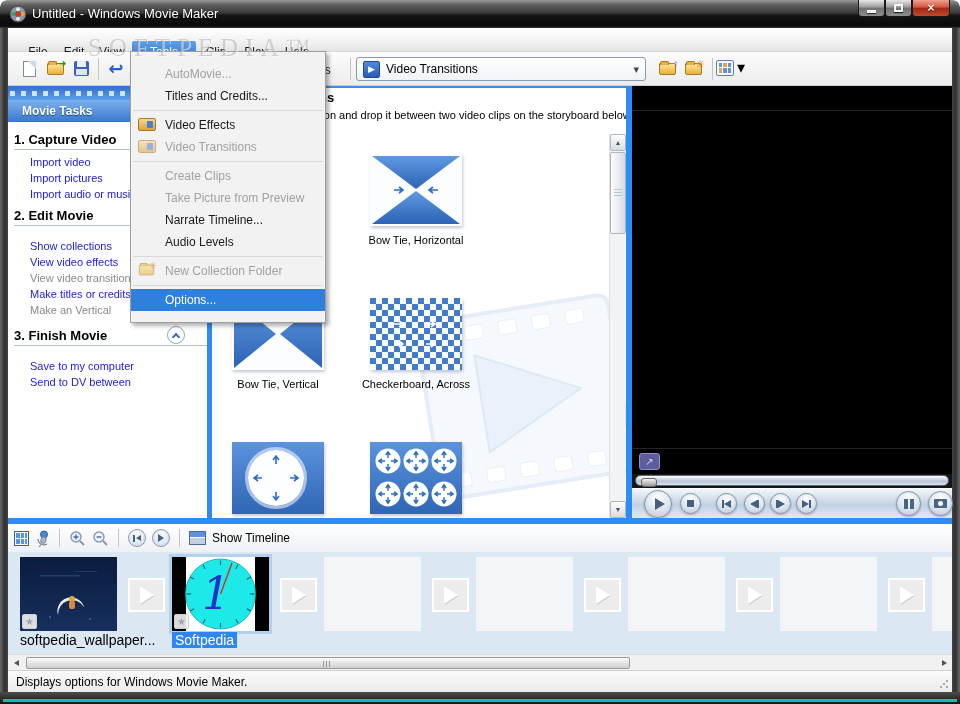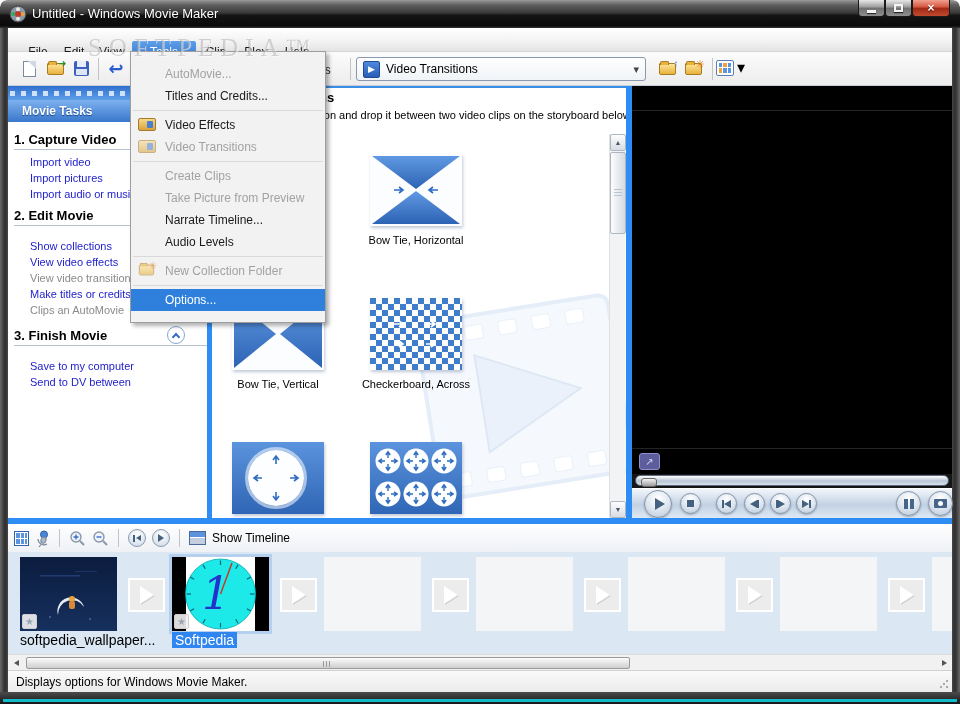--- a/index.html
+++ b/index.html
@@ -267,21 +267,21 @@
     <div class="sec-rule" style="top:63px"></div>
     <div class="tlink" style="top:70px">Import video</div>
     <div class="tlink" style="top:86px">Import pictures</div>
     <div class="tlink" style="top:102px">Import audio or music</div>
     <div class="sec-title" style="top:122px">2. Edit Movie</div>
     <div class="sec-rule" style="top:139px"></div>
     <div class="tlink" style="top:154px">Show collections</div>
     <div class="tlink" style="top:170px">View video effects</div>
     <div class="tlink dis" style="top:186px">View video transitions</div>
     <div class="tlink" style="top:202px">Make titles or credits</div>
-    <div class="tlink dis" style="top:218px">Clips an AutoMovie</div>
+    <div class="tlink dis" style="top:218px">Make an Vertical</div>
     <div class="sec-title" style="top:242px">3. Finish Movie</div>
     <div class="sec-rule" style="top:259px"></div>
     <div class="chev-circle" style="right:22px;top:240px">
         <span class="chev-up"></span>
       </div>
     <div class="tlink" style="top:274px">Save to my computer</div>
     <div class="tlink" style="top:290px">Send to DV between</div>
   </div>
 
   <div class="vdiv" style="left:207px"></div>

